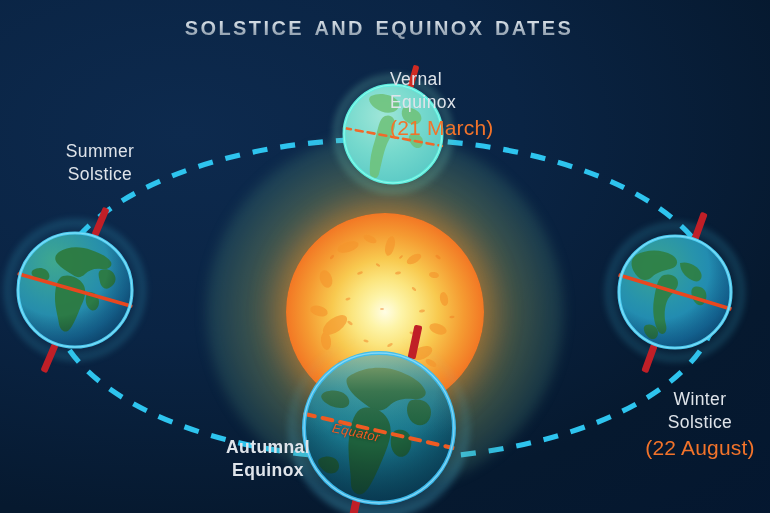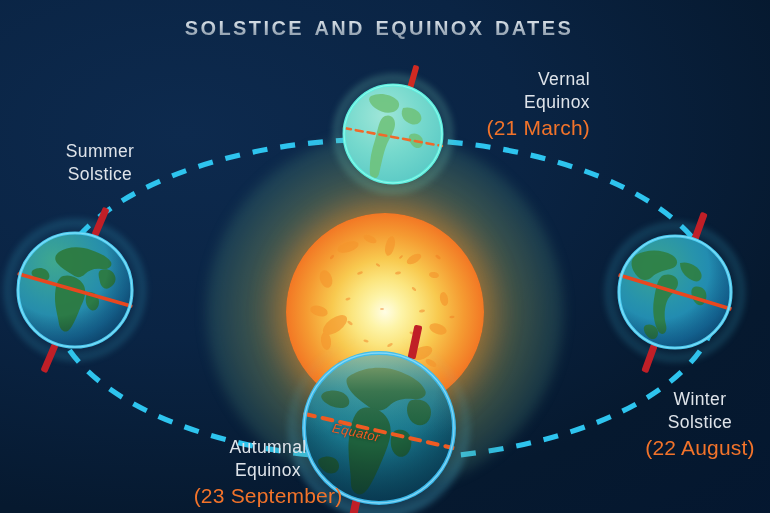--- a/index.html
+++ b/index.html
@@ -225,21 +225,21 @@
                  C36 98, 30 98, 29 92 C28 82, 30 70, 34 58 C37 48, 38 36, 44 34 Z"></path>
         <path d="M62 26 C70 24, 78 28, 80 34 C82 40, 76 44, 70 42 C64 40, 58 34, 62 26 Z"></path>
         <path d="M70 52 C76 50, 82 54, 82 60 C82 66, 76 68, 72 64 C68 60, 66 54, 70 52 Z"></path>
       </g>
       <line x1="3" y1="46" x2="101" y2="64" stroke="#ef6a2a" stroke-width="2.6" stroke-dasharray="7 5" stroke-linecap="round"></line>
       <circle cx="52" cy="52" r="49" fill="none" stroke="#5df0e0" stroke-width="3" opacity="0.95"></circle>
       <circle cx="52" cy="52" r="49" fill="none" stroke="#c6fff6" stroke-width="1" opacity="0.5"></circle>
     </svg>
   </div>
 
-  <div class="label" style="left:390px;top:68px;width:200px;text-align:right;">
+  <div class="label" style="left:390px;top:68px;width:200px;text-align:left;">
     <div class="name">Vernal</div>
     <div class="name">Equinox</div>
     <div class="date">(21 March)</div>
   </div>
 
   <div class="earth" style="left:605px;top:222px;width:140px;height:140px;">
     <div class="glow"></div>
     <div class="axis-stub" style="left:91px;top:-10px;width:7px;height:29px;transform:rotate(20deg);"></div>
     <div class="axis-stub" style="left:41px;top:122px;width:7px;height:29px;transform:rotate(20deg);"></div>
     <svg class="globe" style="left:11px;top:11px;width:118px;height:118px;" viewBox="0 0 118 118">
@@ -319,19 +319,18 @@
       </g>
       <circle cx="78" cy="78" r="76" fill="url(#sh4)"></circle>
       <circle cx="78" cy="78" r="76" fill="url(#top4)"></circle>
       <line x1="4" y1="64" x2="152" y2="98" stroke="#ef5b22" stroke-width="4" stroke-dasharray="10 8" stroke-linecap="round"></line>
       <circle cx="78" cy="78" r="75" fill="none" stroke="#3bbdf0" stroke-width="4" opacity="0.95"></circle>
       <circle cx="78" cy="78" r="75" fill="none" stroke="#bfeeff" stroke-width="1.3" opacity="0.55"></circle>
     </svg>
     <div class="equator-text" style="left:44px;top:88px;transform:rotate(12deg);">Equator</div>
   </div>
 
-  <div class="label" style="left:178px;top:436px;width:180px;">
+  <div class="label" style="left:178px;top:436px;width:180px;font-weight:bold;">
     <div class="name">Autumnal</div>
     <div class="name">Equinox</div>
-    <div class="date">(23 September)</div>
   </div>
 
 </div>
 
 </body></html>

